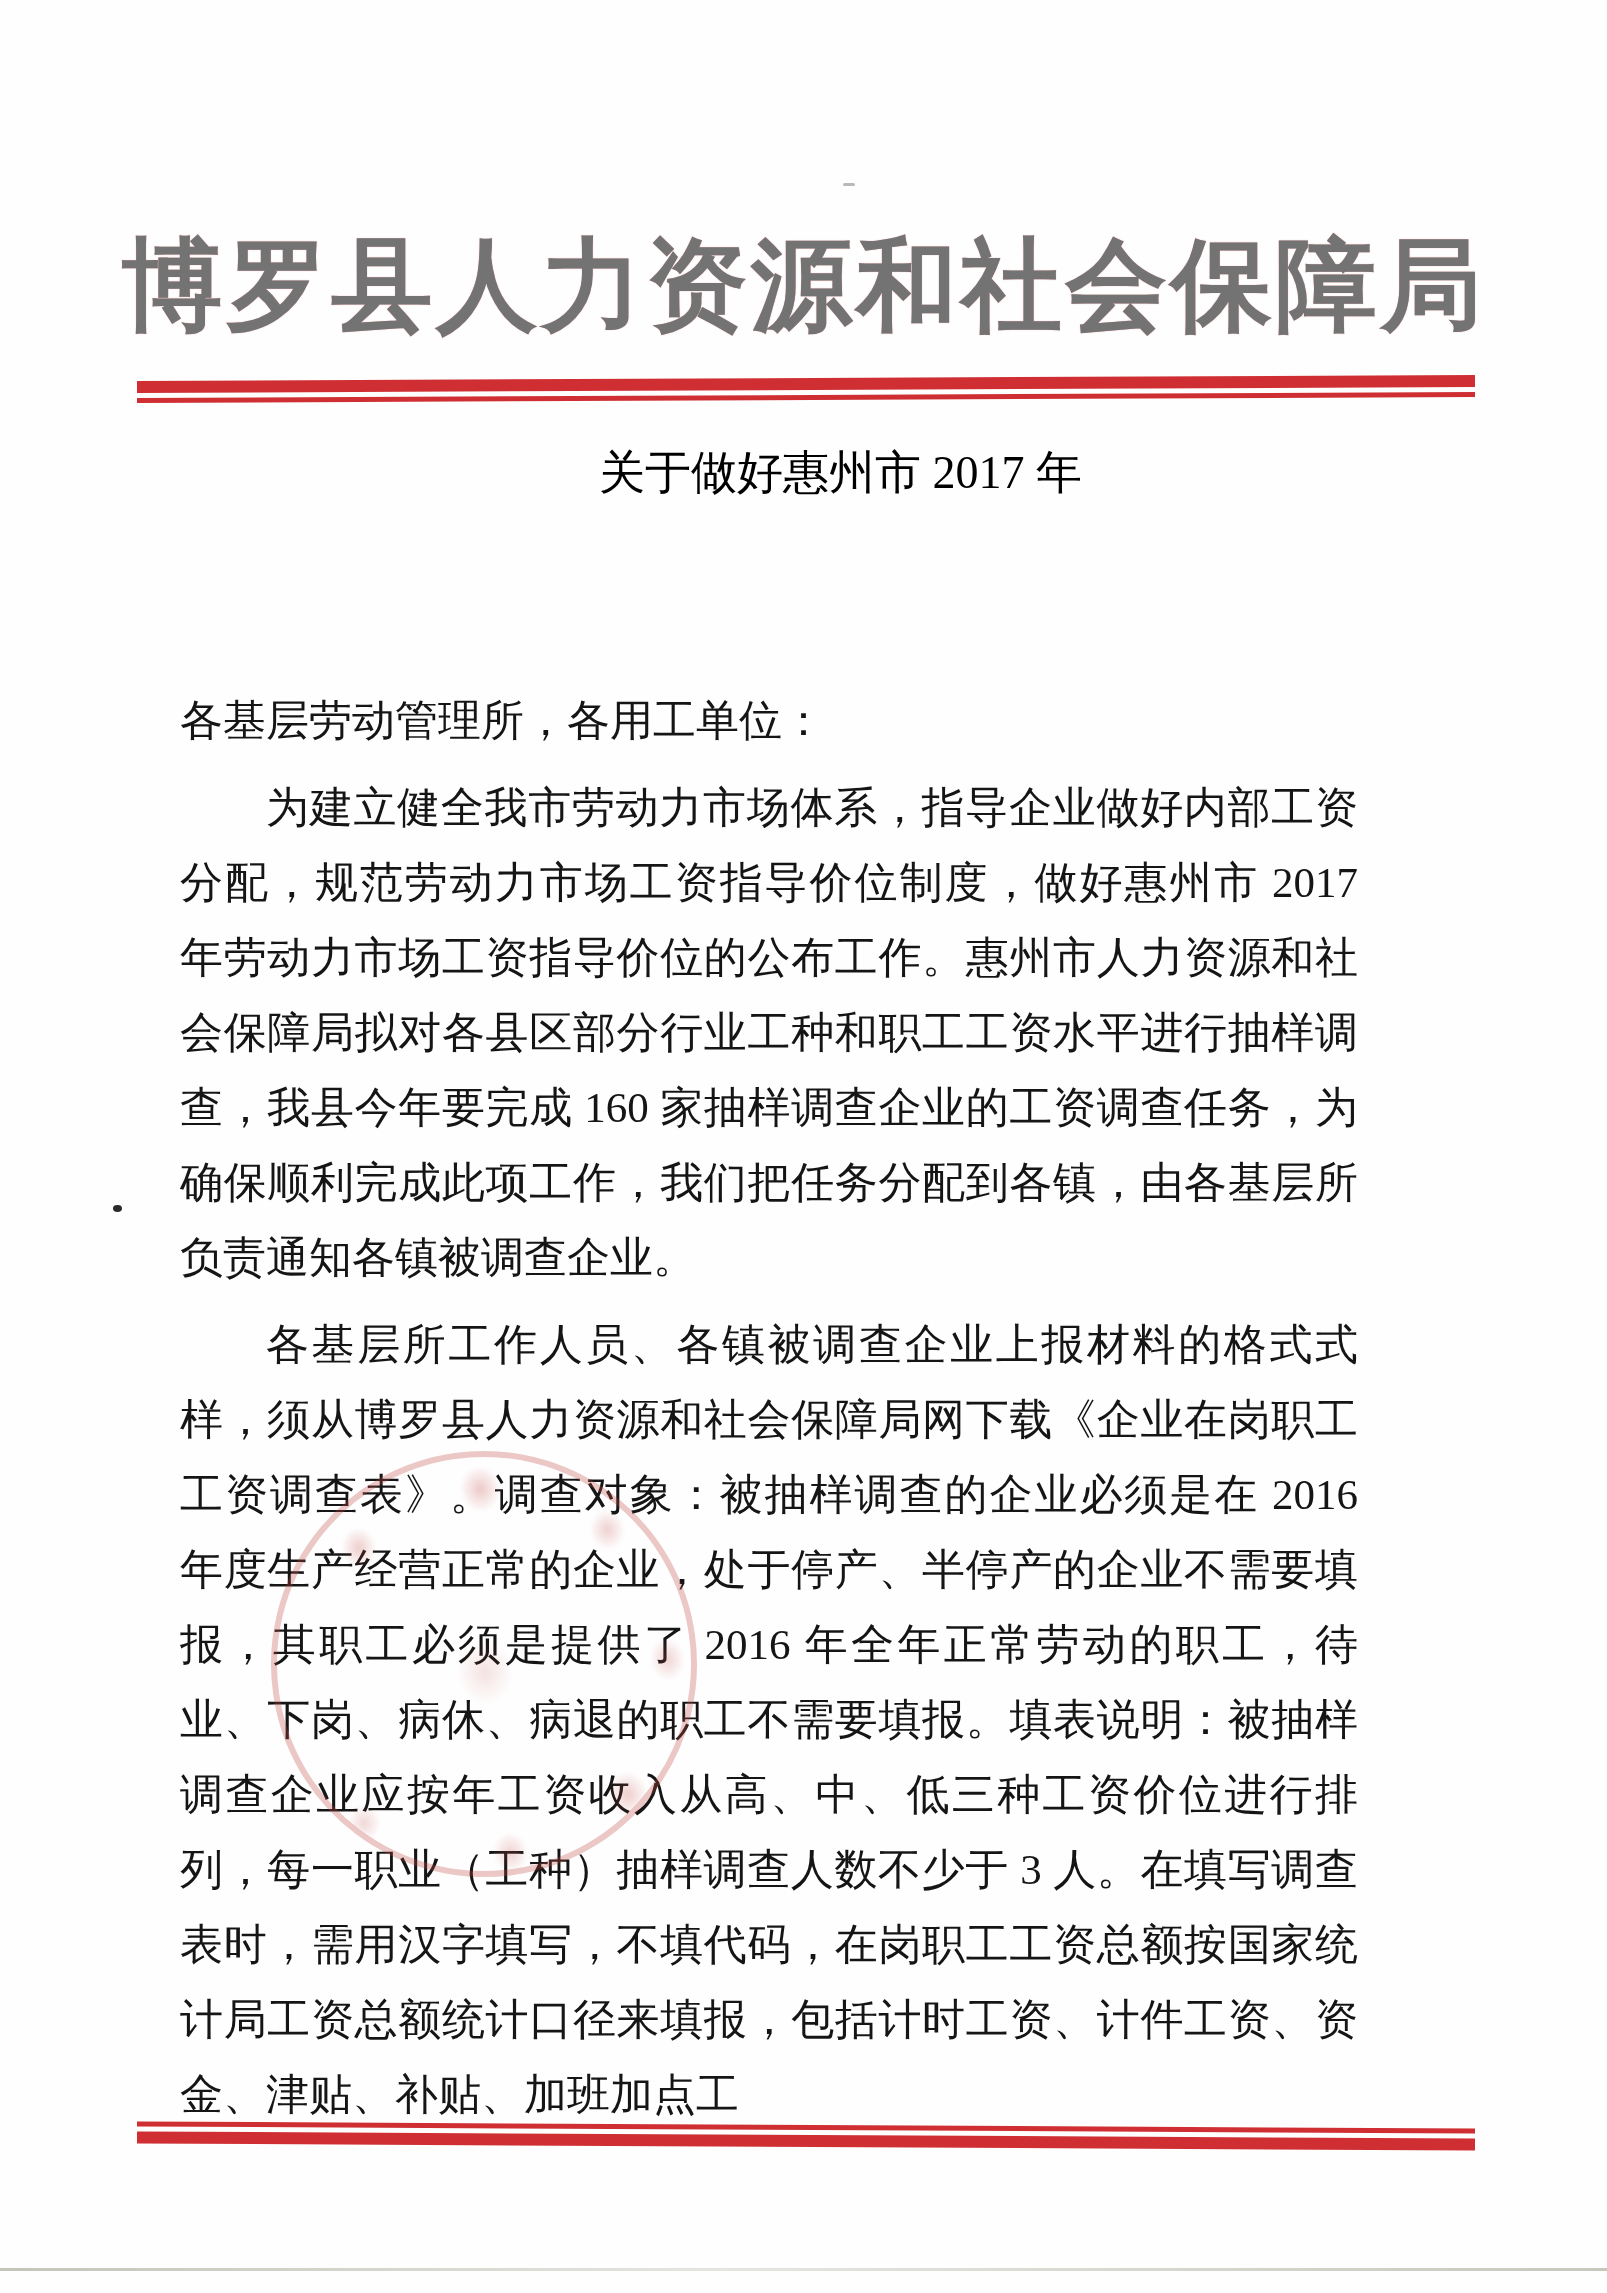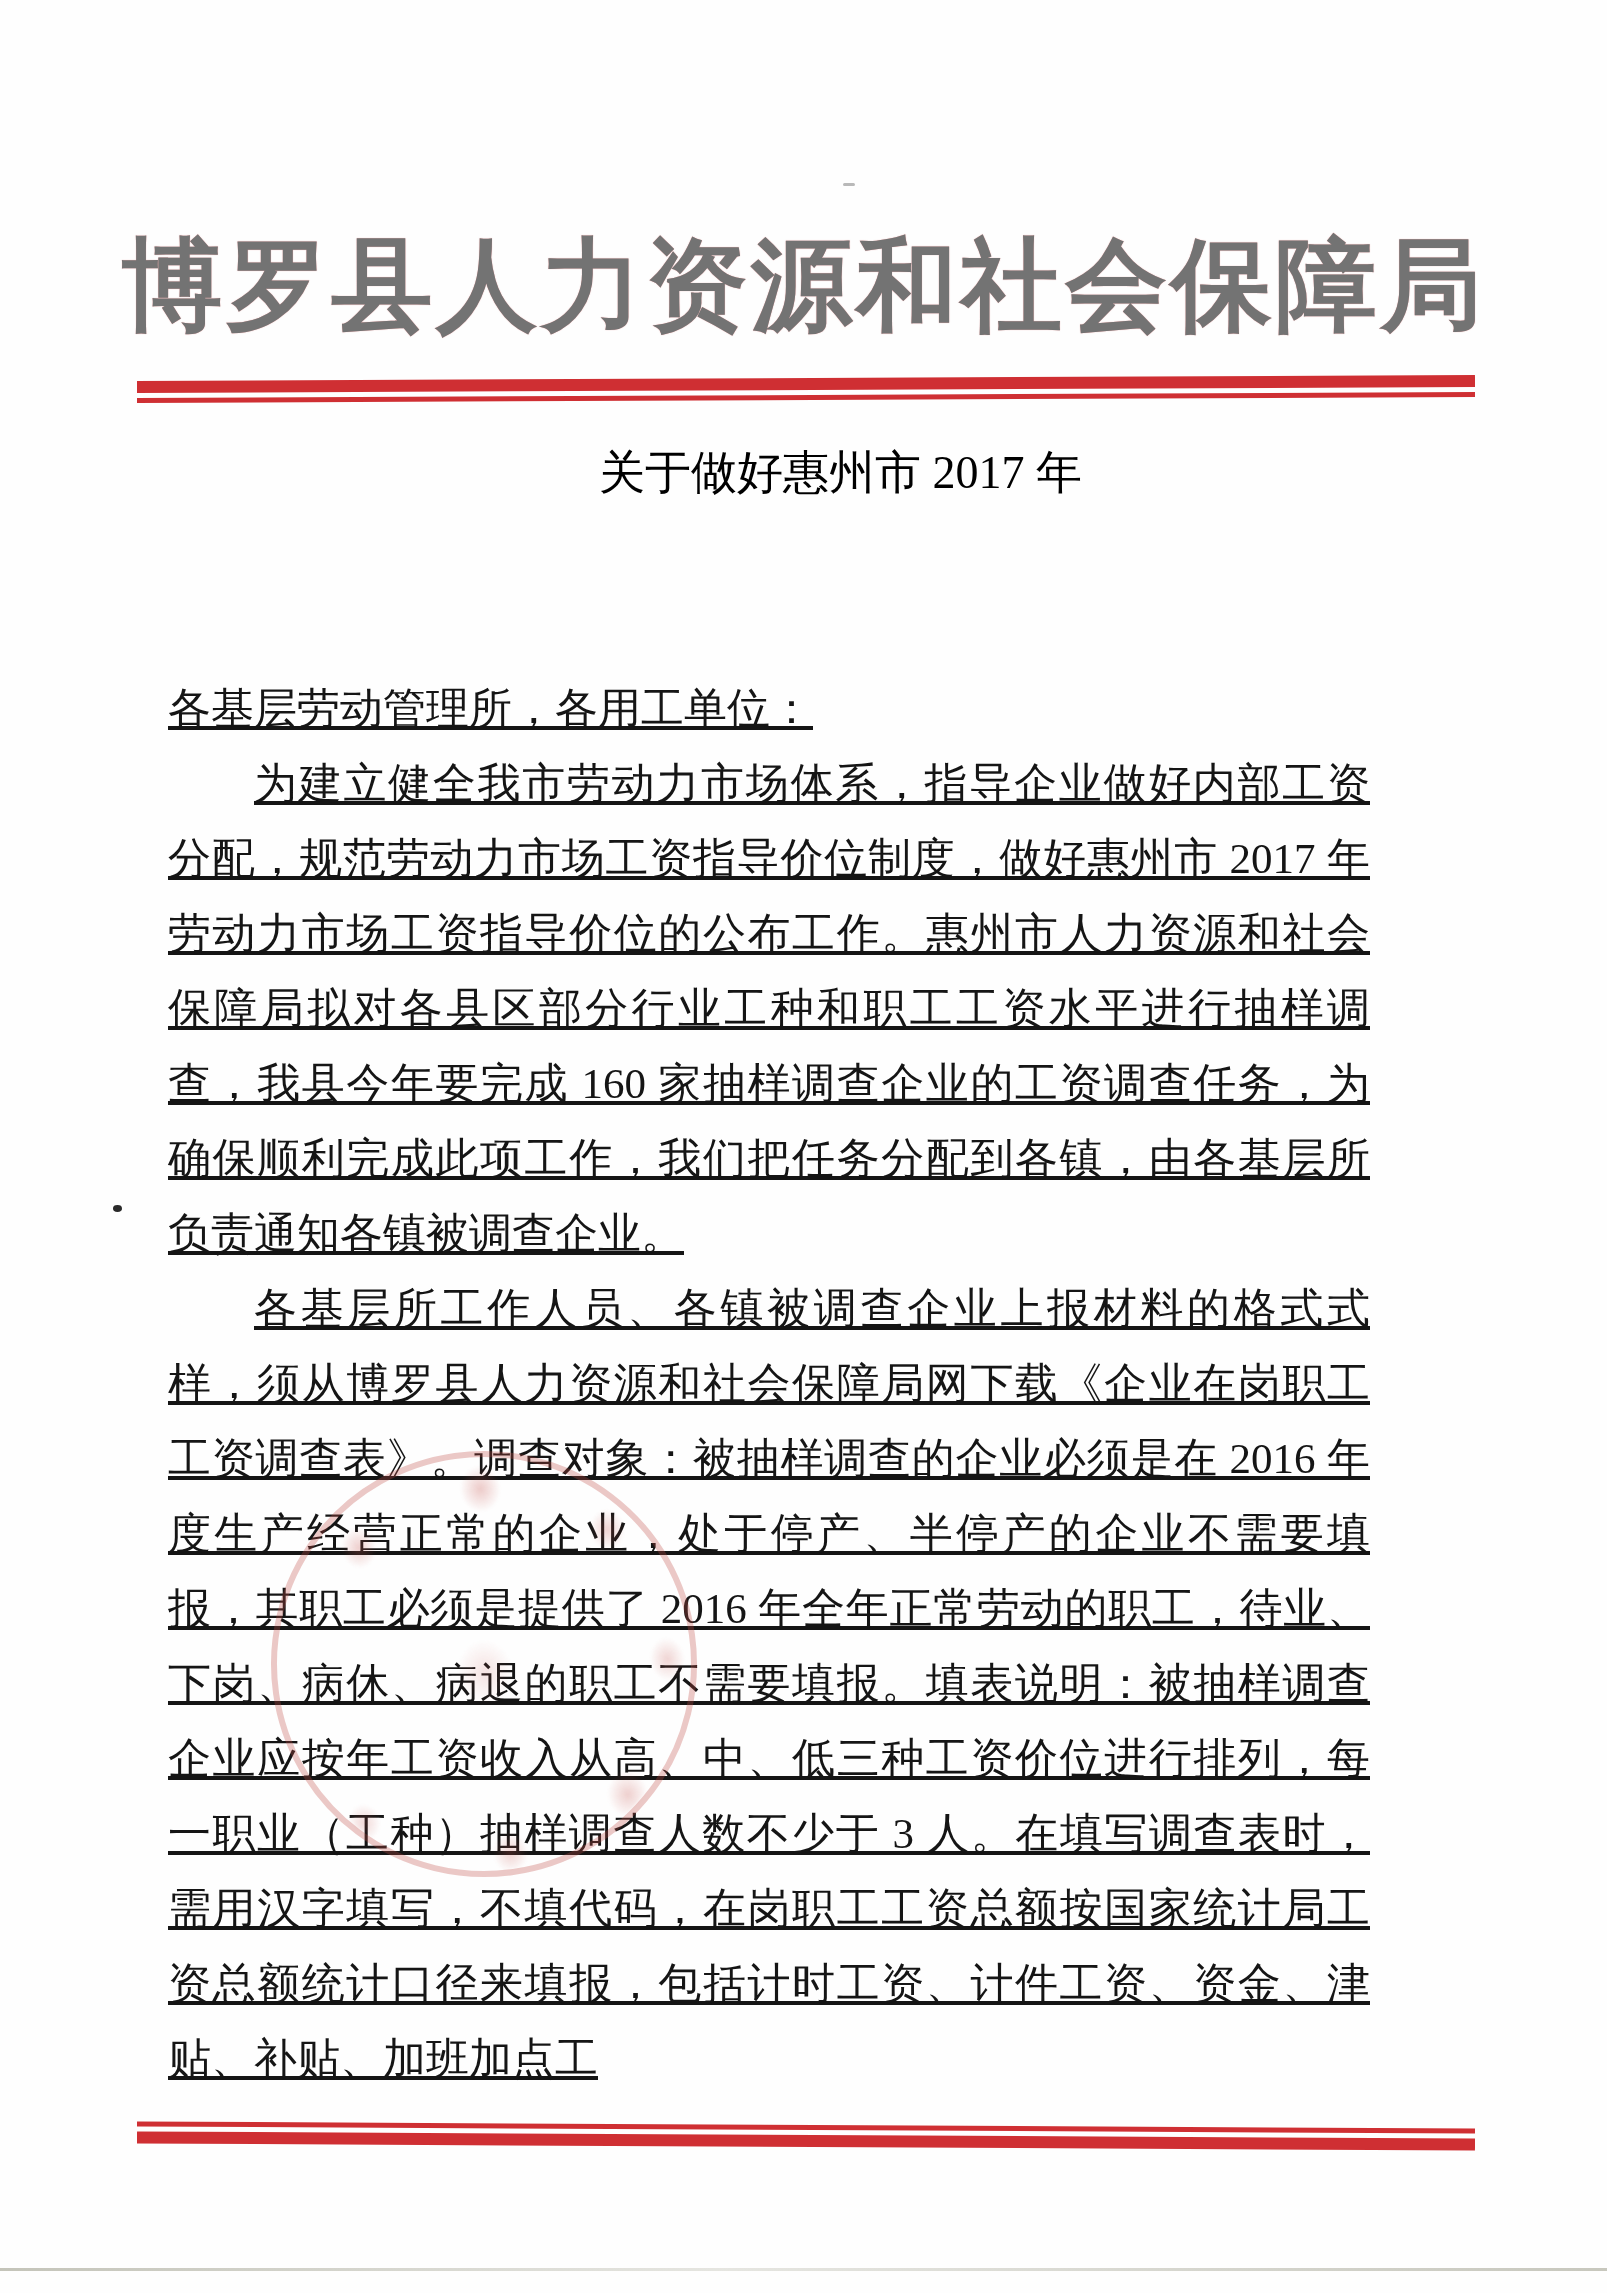--- a/index.html
+++ b/index.html
@@ -38,21 +38,21 @@
     padding-left:37px;
   }
   
   .body-text{
     position:absolute;top:671px;left:168px;width:1202px;
     font-size:43px;line-height:75px;
     text-align:justify;
     text-justify:inter-character;
     color:#151515;
   }
-  .body-text p{margin:0;text-decoration:underline;}
+  .body-text p{margin:12px;}
   .salutation{margin-bottom:20.5px;}
   .para{text-indent:2em;}
   
   .seal{
     position:absolute;left:271px;top:1451px;width:414px;height:414px;
     border-radius:50%;
     border:6.8px solid rgba(192,76,70,0.30);
     transform:rotate(-8deg);
     pointer-events:none;
   }

